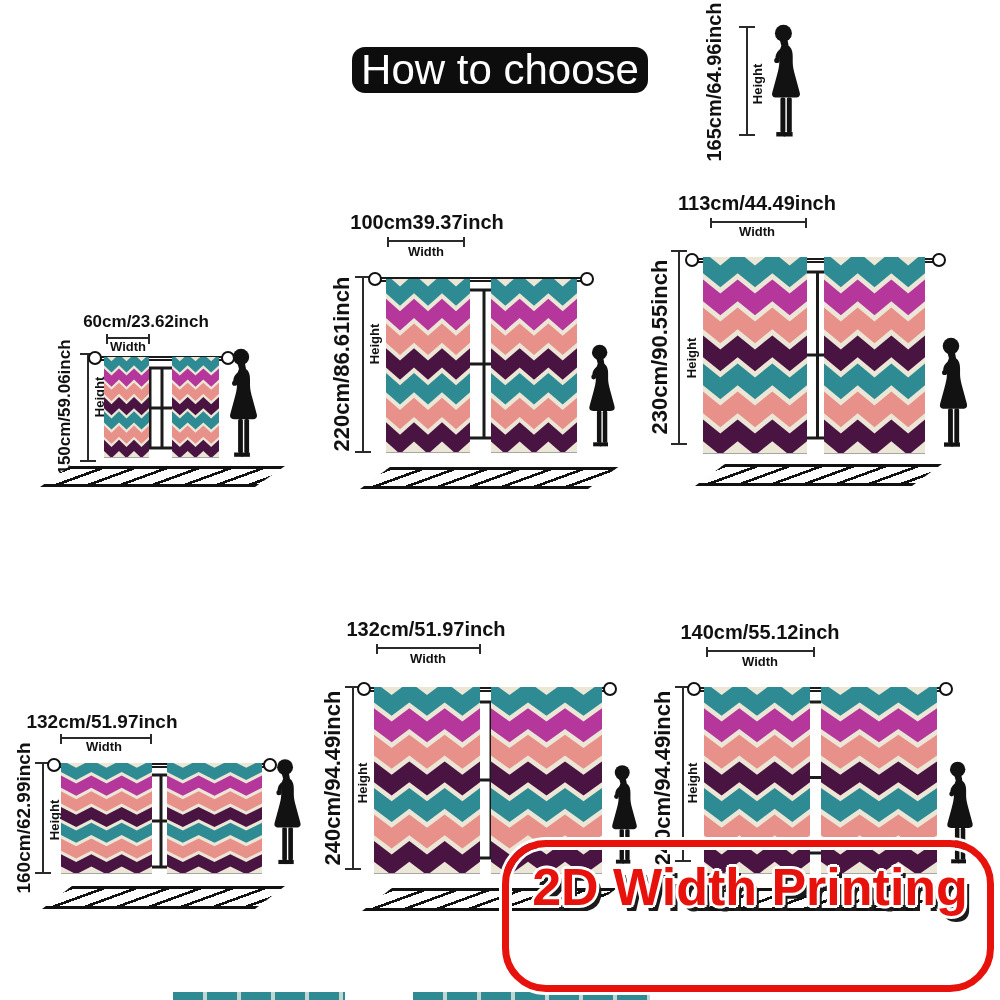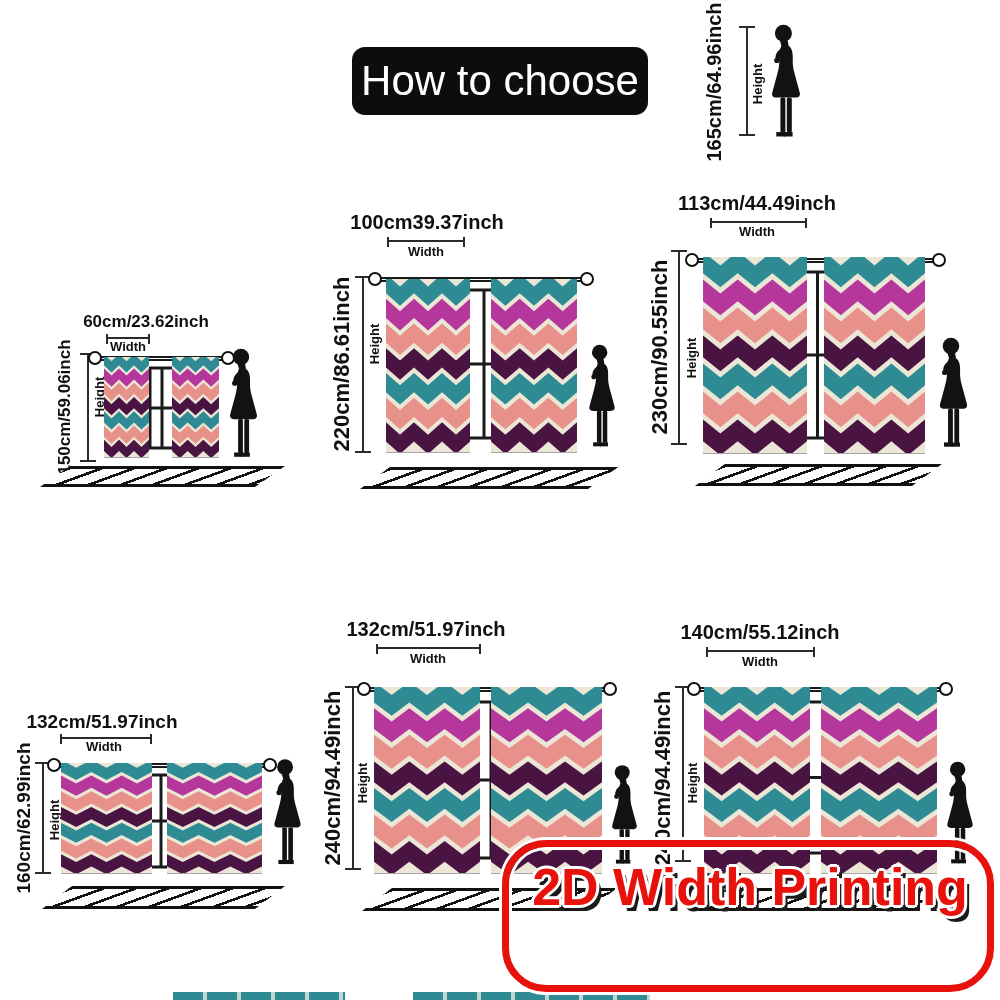--- a/index.html
+++ b/index.html
@@ -2,21 +2,21 @@
 <html style="--red: #e8120c;"><head>
 <meta charset="utf-8">
 <style>
   html,body{margin:0;padding:0;}
   body{
     width:1000px;height:1000px;position:relative;background:#fff;
     font-family:"Liberation Sans",sans-serif;overflow:hidden;color:#111;
   }
   
   .title-box{
-    position:absolute;left:352px;top:47px;width:296px;height:68px;
+    position:absolute;left:352px;top:47px;width:296px;height:46px;
     background:#0d0d0d;border-radius:13px;display:flex;align-items:center;justify-content:center;
   }
   .title-box span{color:#fff;font-size:42px;letter-spacing:0px;white-space:nowrap;}
   
   .ctr{position:absolute;transform:translate(-50%,-50%);white-space:nowrap;font-weight:bold;}
   .rot{position:absolute;transform:translate(-50%,-50%) rotate(-90deg);white-space:nowrap;font-weight:bold;}
   .vline{position:absolute;width:2px;background:#2a2a2a;}
   .vline:before,.vline:after{content:"";position:absolute;left:-7px;width:16px;height:2px;background:#2a2a2a;}
   .vline:before{top:0;} .vline:after{bottom:0;}
   .bracket{position:absolute;height:9px;border-top:2px solid #2a2a2a;}

